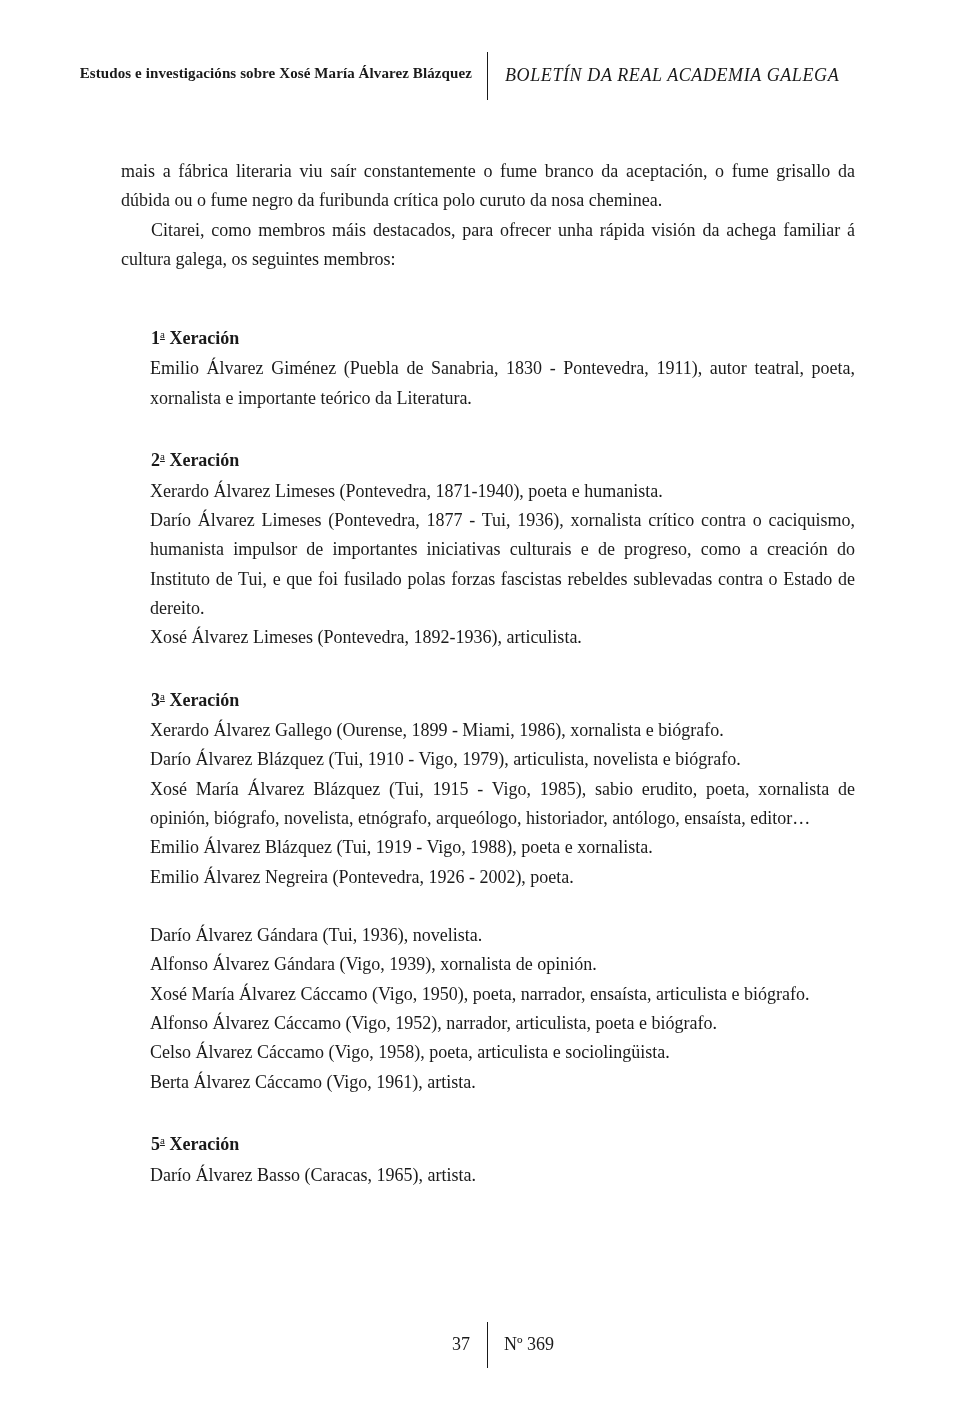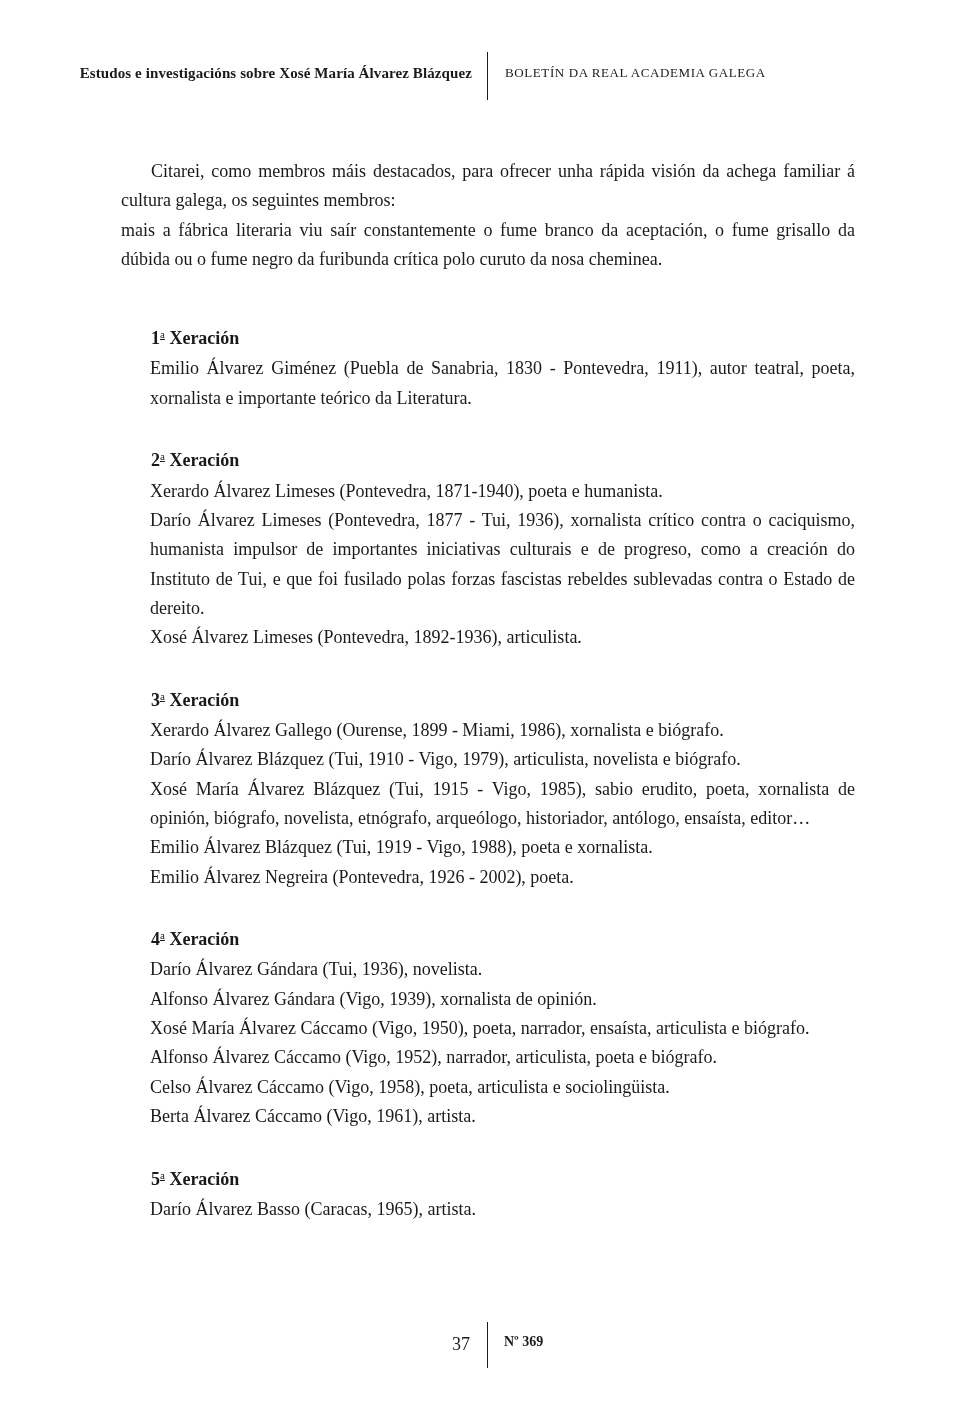--- a/index.html
+++ b/index.html
@@ -36,23 +36,24 @@
       left: 487px;
       top: 0;
       width: 1px;
       height: 48px;
       background: #1a1a1a;
     }
     .header-right {
       position: absolute;
       left: 505px;
       top: 13px;
-      font-size: 13px;
+      font-size: 18px;
       letter-spacing: 0.6px;
       white-space: nowrap;
+      font-style: italic;
     }
     .body-text {
       position: absolute;
       left: 121px;
       top: 157px;
       width: 734px;
       font-size: 18px;
       line-height: 29.3px;
     }
     .para {
@@ -102,36 +103,35 @@
       left: 487px;
       top: 0;
       width: 1px;
       height: 46px;
       background: #1a1a1a;
     }
     .footer-issue {
       position: absolute;
       left: 504px;
       top: 12px;
-      font-size: 14px;
-      font-weight: bold;
+      font-size: 18px;
     }
   </style>
 </head>
 <body>
 
 <div class="header">
   <div class="header-left">Estudos e investigacións sobre Xosé María Álvarez Blázquez</div>
   <div class="header-divider"></div>
   <div class="header-right">BOLETÍN DA REAL ACADEMIA GALEGA</div>
 </div>
 
 <div class="body-text">
+  <p class="para">mais a fábrica literaria viu saír constantemente o fume branco da aceptación, o fume grisallo da dúbida ou o fume negro da furibunda crítica polo curuto da nosa cheminea.</p>
   <p class="para indent">Citarei, como membros máis destacados, para ofrecer unha rápida visión da achega familiar á cultura galega, os seguintes membros:</p>
-  <p class="para">mais a fábrica literaria viu saír constantemente o fume branco da aceptación, o fume grisallo da dúbida ou o fume negro da furibunda crítica polo curuto da nosa cheminea.</p>
 
   <div class="generations">
 
     <div class="generation">
       <p class="gen-title"><span>1</span><sup>a</sup> <span>Xeración</span></p>
       <p class="member">Emilio Álvarez Giménez (Puebla de Sanabria, 1830 - Pontevedra, 1911), autor teatral, poeta, xornalista e importante teórico da Literatura.</p>
     </div>
 
     <div class="generation">
       <p class="gen-title"><span>2</span><sup>a</sup> <span>Xeración</span></p>
@@ -143,21 +143,20 @@
     <div class="generation">
       <p class="gen-title"><span>3</span><sup>a</sup> <span>Xeración</span></p>
       <p class="member">Xerardo Álvarez Gallego (Ourense, 1899 - Miami, 1986), xornalista e biógrafo.</p>
       <p class="member">Darío Álvarez Blázquez (Tui, 1910 - Vigo, 1979), articulista, novelista e biógrafo.</p>
       <p class="member">Xosé María Álvarez Blázquez (Tui, 1915 - Vigo, 1985), sabio erudito, poeta, xornalista de opinión, biógrafo, novelista, etnógrafo, arqueólogo, historiador, antólogo, ensaísta, editor…</p>
       <p class="member">Emilio Álvarez Blázquez (Tui, 1919 - Vigo, 1988), poeta e xornalista.</p>
       <p class="member">Emilio Álvarez Negreira (Pontevedra, 1926 - 2002), poeta.</p>
     </div>
 
     <div class="generation">
-      <p class="gen-title"><span>4</span><sup>a</sup> <span>Xeración</span></p>
       <p class="member">Darío Álvarez Gándara (Tui, 1936), novelista.</p>
       <p class="member">Alfonso Álvarez Gándara (Vigo, 1939), xornalista de opinión.</p>
       <p class="member">Xosé María Álvarez Cáccamo (Vigo, 1950), poeta, narrador, ensaísta, articulista e biógrafo.</p>
       <p class="member">Alfonso Álvarez Cáccamo (Vigo, 1952), narrador, articulista, poeta e biógrafo.</p>
       <p class="member">Celso Álvarez Cáccamo (Vigo, 1958), poeta, articulista e sociolingüista.</p>
       <p class="member">Berta Álvarez Cáccamo (Vigo, 1961), artista.</p>
     </div>
 
     <div class="generation">
       <p class="gen-title"><span>5</span><sup>a</sup> <span>Xeración</span></p>

